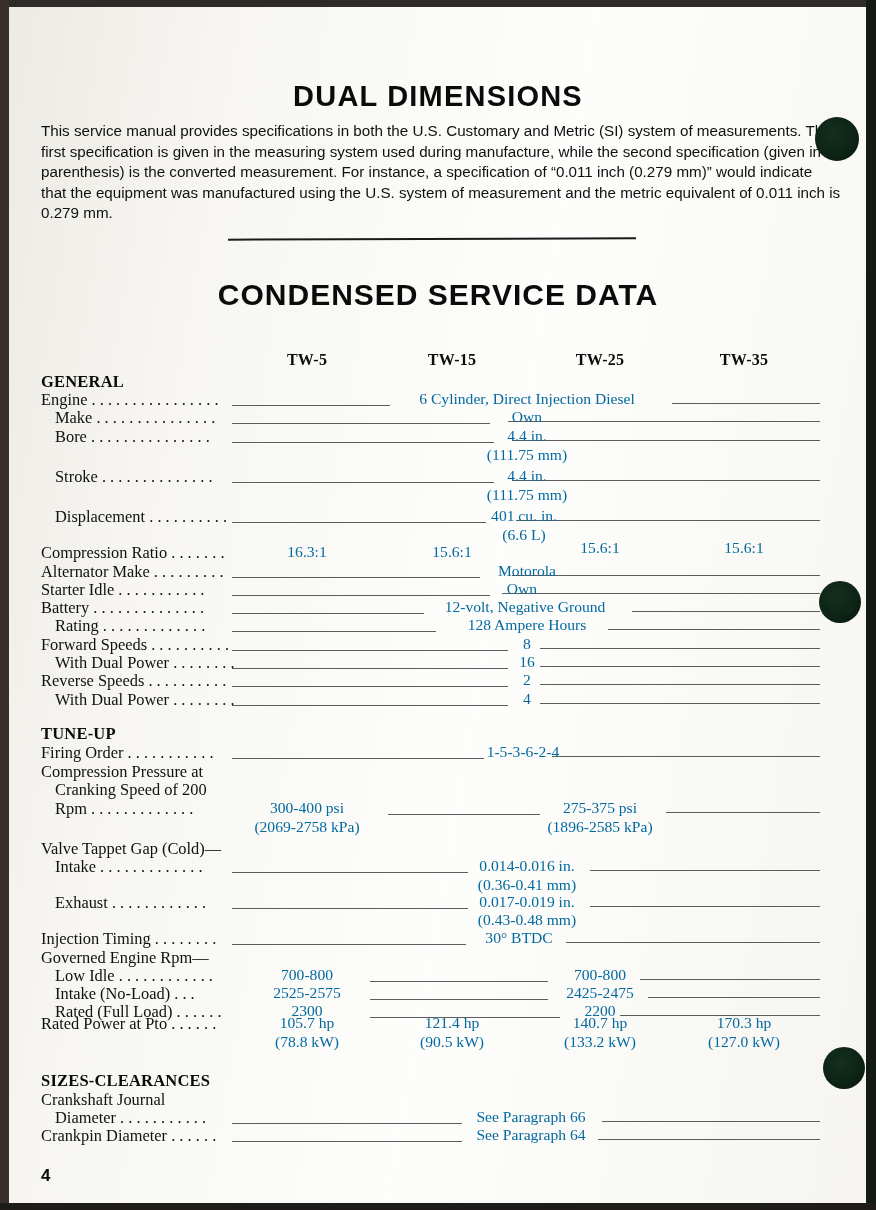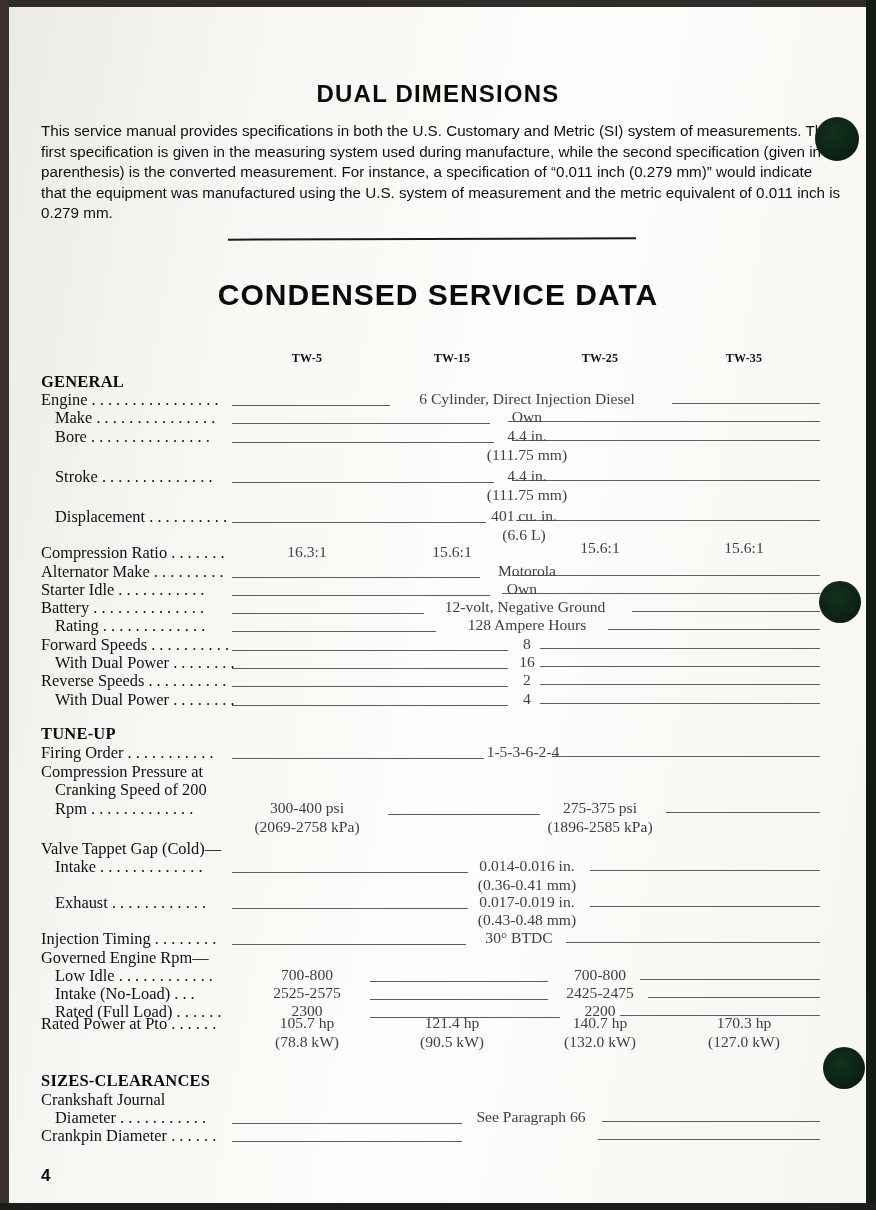--- a/index.html
+++ b/index.html
@@ -19,51 +19,51 @@
   .paper-tint{position:absolute;left:9px;top:7px;width:857px;height:1196px;
     background:linear-gradient(100deg,#eceae4 0%,#f7f6f2 22%,#fdfdfb 55%,#f6f5f1 100%);}
 
   .hole{position:absolute;border-radius:50%;
     background:radial-gradient(circle at 42% 38%, #14301f 0%, #0d2416 55%, #071109 100%);}
 
   
   .h1{
     position:absolute;width:876px;text-align:center;
     font-family:"Liberation Sans", sans-serif;
-    font-weight:bold;font-size:24px;letter-spacing:1.2px;color:#0b0b0b;
+    font-weight:bold;font-size:29px;letter-spacing:1.2px;color:#0b0b0b;
   }
   .intro{
     position:absolute;left:41px;top:121px;width:800px;
     font-family:"Liberation Sans", sans-serif;
     font-size:15.2px;line-height:20.6px;color:#101010;
     text-align:left;
   }
   .h2{
     position:absolute;width:876px;text-align:center;
     font-family:"Liberation Sans", sans-serif;
     font-weight:bold;font-size:30px;letter-spacing:1px;color:#0b0b0b;
   }
   .divider{position:absolute;left:228px;top:238px;width:408px;height:2px;background:#1a1a1a;
     transform:rotate(-0.18deg);}
 
   
   #table{position:absolute;left:0;top:0;width:876px;height:1210px;}
   .colhead{
-    position:absolute;font-weight:bold;font-size:12px;color:#0d0d0d;
+    position:absolute;font-weight:bold;font-size:16px;color:#0d0d0d;
     text-align:center;letter-spacing:0.2px;
   }
   .sect{
     position:absolute;left:41px;font-weight:bold;font-size:16.5px;color:#0b0b0b;
     letter-spacing:0.2px;
   }
   .lbl{
     position:absolute;font-size:16.4px;color:#101010;white-space:pre;
   }
   .val{
-    position:absolute;font-size:15.6px;color:#404040;text-align:center;white-space:nowrap;
+    position:absolute;font-size:15.6px;color:#0369a1;text-align:center;white-space:nowrap;
   }
   .rule{
     position:absolute;height:1px;background:#5d5d5d;
   }
   .pageno{
     position:absolute;left:41px;top:1166px;
     font-family:"Liberation Sans", sans-serif;
     font-weight:bold;font-size:17px;color:#0b0b0b;
   }
 </style>
@@ -192,32 +192,33 @@
       <div class="rule" style="left: 370px; top: 1017px; width: 190px;"></div>
       <div class="rule" style="left: 620px; top: 1015px; width: 200px;"></div>
       <div class="val" style="left: 237px; top: 1002px; width: 140px;">2300</div>
       <div class="val" style="left: 530px; top: 1002px; width: 140px;">2200</div>
       <div class="lbl" style="left: 41px; top: 1014px;">Rated Power at Pto . . . . . .</div>
       <div class="val" style="left: 237px; top: 1014px; width: 140px;">105.7 hp</div>
       <div class="val" style="left: 237px; top: 1033px; width: 140px;">(78.8 kW)</div>
       <div class="val" style="left: 382px; top: 1014px; width: 140px;">121.4 hp</div>
       <div class="val" style="left: 382px; top: 1033px; width: 140px;">(90.5 kW)</div>
       <div class="val" style="left: 530px; top: 1014px; width: 140px;">140.7 hp</div>
-      <div class="val" style="left: 530px; top: 1033px; width: 140px;">(132.0 kW)</div>
+      <div class="val" style="left: 530px; top: 1033px; width: 140px;">(133.2 kW)</div>
       <div class="val" style="left: 674px; top: 1014px; width: 140px;">170.3 hp</div>
       <div class="val" style="left: 674px; top: 1033px; width: 140px;">(127.0 kW)</div>
       <div class="sect" style="top: 1071px;">SIZES-CLEARANCES</div>
       <div class="lbl" style="left: 41px; top: 1090px;">Crankshaft Journal</div>
       <div class="lbl" style="left: 55px; top: 1108px;">Diameter . . . . . . . . . . .</div>
       <div class="rule" style="left: 232px; top: 1123px; width: 230px;"></div>
       <div class="rule" style="left: 602px; top: 1121px; width: 218px;"></div>
       <div class="val" style="left: 371px; top: 1108px; width: 320px;">See Paragraph 66</div>
       <div class="lbl" style="left: 41px; top: 1126px;">Crankpin Diameter . . . . . .</div>
       <div class="rule" style="left: 232px; top: 1141px; width: 230px;"></div>
       <div class="rule" style="left: 598px; top: 1139px; width: 222px;"></div>
+      <div class="val" style="left: 371px; top: 1126px; width: 320px;">See Paragraph 64</div>
     </div>
 
   <div class="pageno">4</div>
 
   <div class="edge-top"></div>
   <div class="edge-left"></div>
   <div class="edge-right"></div>
   <div class="edge-bottom"></div>
 </div>
 

